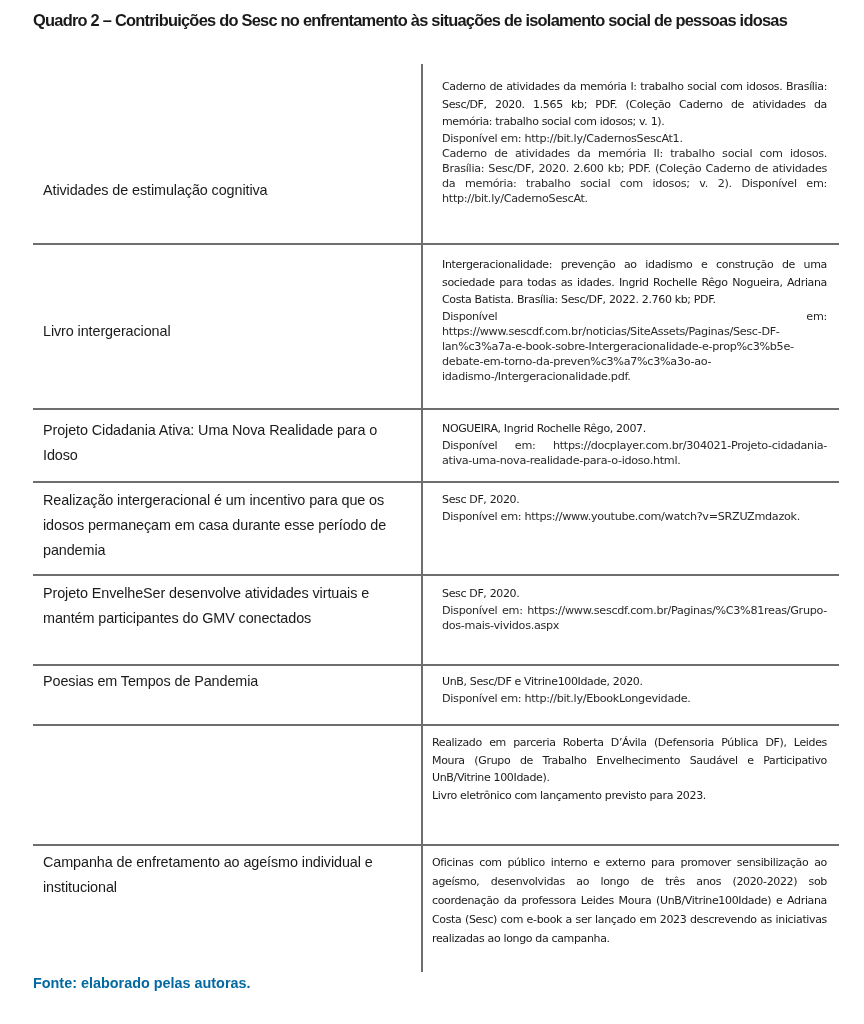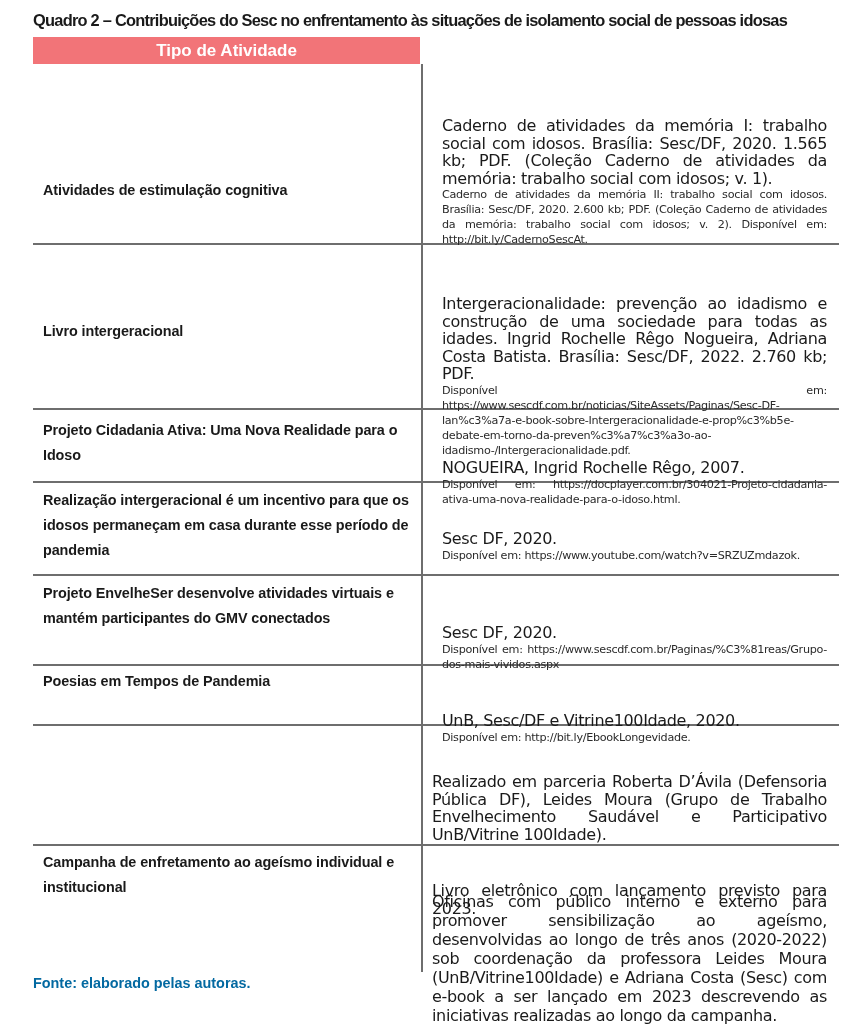--- a/index.html
+++ b/index.html
@@ -21,60 +21,60 @@
   .header .hcell.left { width: 387px; }
   .header .gap { width: 1px; background: #ffffff; }
   .header .hcell.right { flex: 1; margin-top: 47px; }
   .vline {
     position: absolute; left: 421px; top: 64px; width: 1.5px; height: 908px; background: #6e6e6e;
   }
   .hline { position: absolute; left: 33px; width: 806px; height: 1.5px; background: #6e6e6e; }
   .row { position: absolute; left: 33px; width: 806px; }
   .cell-left {
     position: absolute; left: 10px; width: 370px;
-    font-family: "Liberation Sans", sans-serif; font-weight: bold; font-size: 14.4px;
+    font-family: "Liberation Sans", sans-serif; font-weight: normal; font-size: 14.4px;
     line-height: 25px; color: #1a1a1a; letter-spacing: -0.1px;
   }
   .cell-right {
     position: absolute; left: 409px; width: 385px;
     font-family: "DejaVu Sans", sans-serif; color: #1a1a1a;
   }
   .cell-right.wide { left: 399px; width: 395px; }
-  .main { font-size: 16px; line-height: 17.5px; text-align: justify; letter-spacing: -0.35px; margin-top: 39px; }
+  .main { font-size: 11px; line-height: 17.5px; text-align: justify; letter-spacing: -0.35px; }
   .avail { font-size: 11.2px; line-height: 15px; text-align: justify; letter-spacing: -0.3px; color: #2a2a2a; }
   .src {
     position: absolute; left: 33px; top: 975px;
     font-family: "Liberation Sans", sans-serif; font-weight: bold; font-size: 14.4px; color: #0369a1;
   }
 </style>
 </head>
 <body>
 
 <div class="caption">Quadro 2 – Contribuições do Sesc no enfrentamento às situações de isolamento social de pessoas idosas</div>
 
 <div class="header">
-  <div class="hcell left">Tipo de Atividade</div>
   <div class="gap"></div>
   <div class="hcell right">Produção</div>
 </div>
 
 <div class="vline"></div>
 
 <div class="hline" style="top:243px"></div>
 <div class="hline" style="top:408px"></div>
 <div class="hline" style="top:481px"></div>
 <div class="hline" style="top:574px"></div>
 <div class="hline" style="top:664px"></div>
 <div class="hline" style="top:724px"></div>
 <div class="hline" style="top:844px"></div>
 
 <div class="row" style="top:64px;height:179px">
   <div class="cell-left" style="top:114px">Atividades de estimulação cognitiva</div>
   <div class="cell-right" style="top:14px">
     <div class="main">Caderno de atividades da memória I: trabalho social com idosos. Brasília: Sesc/DF, 2020. 1.565 kb; PDF. (Coleção Caderno de atividades da memória: trabalho social com idosos; v. 1).</div>
+    <div class="avail">Disponível em: http://bit.ly/CadernosSescAt1.</div>
     <div class="avail">Caderno de atividades da memória II: trabalho social com idosos. Brasília: Sesc/DF, 2020. 2.600 kb; PDF. (Coleção Caderno de atividades da memória: trabalho social com idosos; v. 2). Disponível em: http://bit.ly/CadernoSescAt.</div>
   </div>
 </div>
 
 <div class="row" style="top:244px;height:164px">
   <div class="cell-left" style="top:75px">Livro intergeracional</div>
   <div class="cell-right" style="top:12px">
     <div class="main">Intergeracionalidade: prevenção ao idadismo e construção de uma sociedade para todas as idades. Ingrid Rochelle Rêgo Nogueira, Adriana Costa Batista. Brasília: Sesc/DF, 2022. 2.760 kb; PDF.</div>
     <div class="avail">Disponível em: https://www.sescdf.com.br/noticias/SiteAssets/Paginas/Sesc-DF-lan%c3%a7a-e-book-sobre-Intergeracionalidade-e-prop%c3%b5e-debate-em-torno-da-preven%c3%a7%c3%a3o-ao-idadismo-/Intergeracionalidade.pdf.</div>
   </div>

